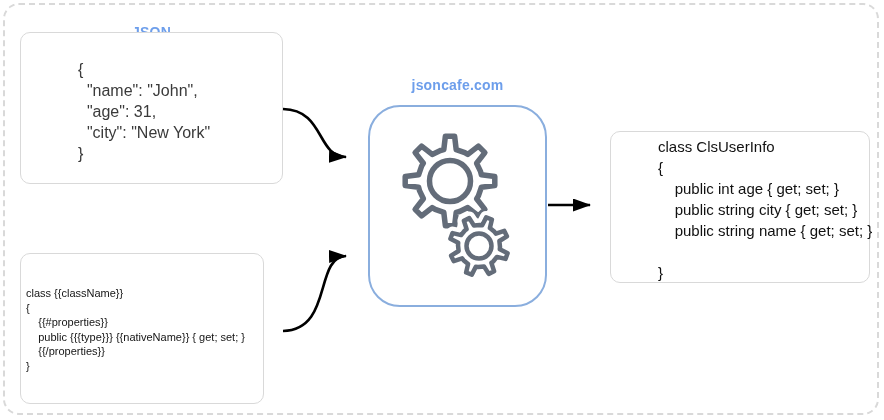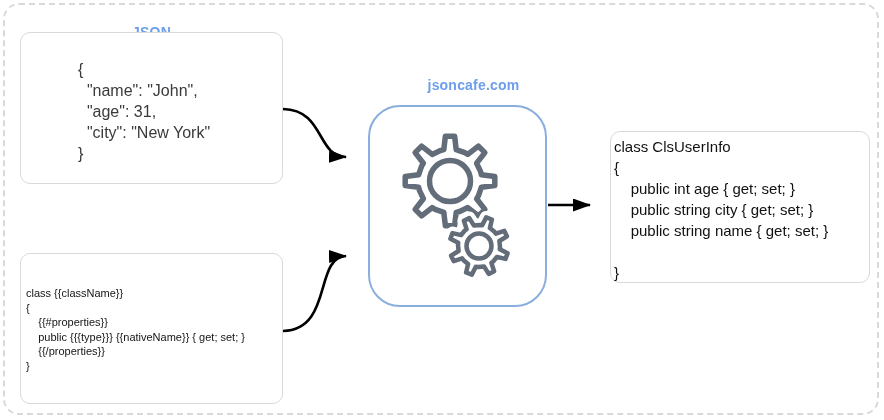--- a/index.html
+++ b/index.html
@@ -33,25 +33,25 @@
   }
   .code-box {
     position: absolute;
     background: #ffffff;
     border: 1px solid #d9d9d9;
     border-radius: 10px;
     box-sizing: border-box;
   }
   #json-label     { left: 20px;  top: 24px;   width: 263px; }
   #template-label { left: 20px;  top: 227px; width: 263px; }
-  #processor-label{ left: 384px; top: 77px;  width: 179px; }
+  #processor-label{ left: 368px; top: 77px;  width: 179px; }
   #model-label    { left: 610px; top: 96px;  width: 260px; }
 
   #json-box     { left: 20px;  top: 32px;  width: 263px; height: 152px; }
-  #template-box { left: 20px;  top: 253px; width: 263px; height: 151px; }
+  #template-box { left: 20px;  top: 253px; width: 244px; height: 151px; }
   #model-box    { left: 610px; top: 131px; width: 260px; height: 152px; }
 
   #processor-box {
     position: absolute;
     left: 368px; top: 105px; width: 179px; height: 202px;
     background: #ffffff;
     border: 2px solid #8aaede;
     border-radius: 32px;
     box-sizing: border-box;
   }
@@ -71,20 +71,21 @@
     font-size: 11px;
     line-height: 14.5px;
     padding: 32px 0 0 5px;
     color: #141414;
   }
   #model-code {
     font-size: 15px;
     line-height: 21px;
     padding: 4px 0 0 3px;
     color: #111111;
+    margin-left: 44px;
   }
   .arrows {
     position: absolute;
     left: 0; top: 0;
     pointer-events: none;
   }
   .gears-svg { display: block; }
 </style>
 </head>
 <body>

